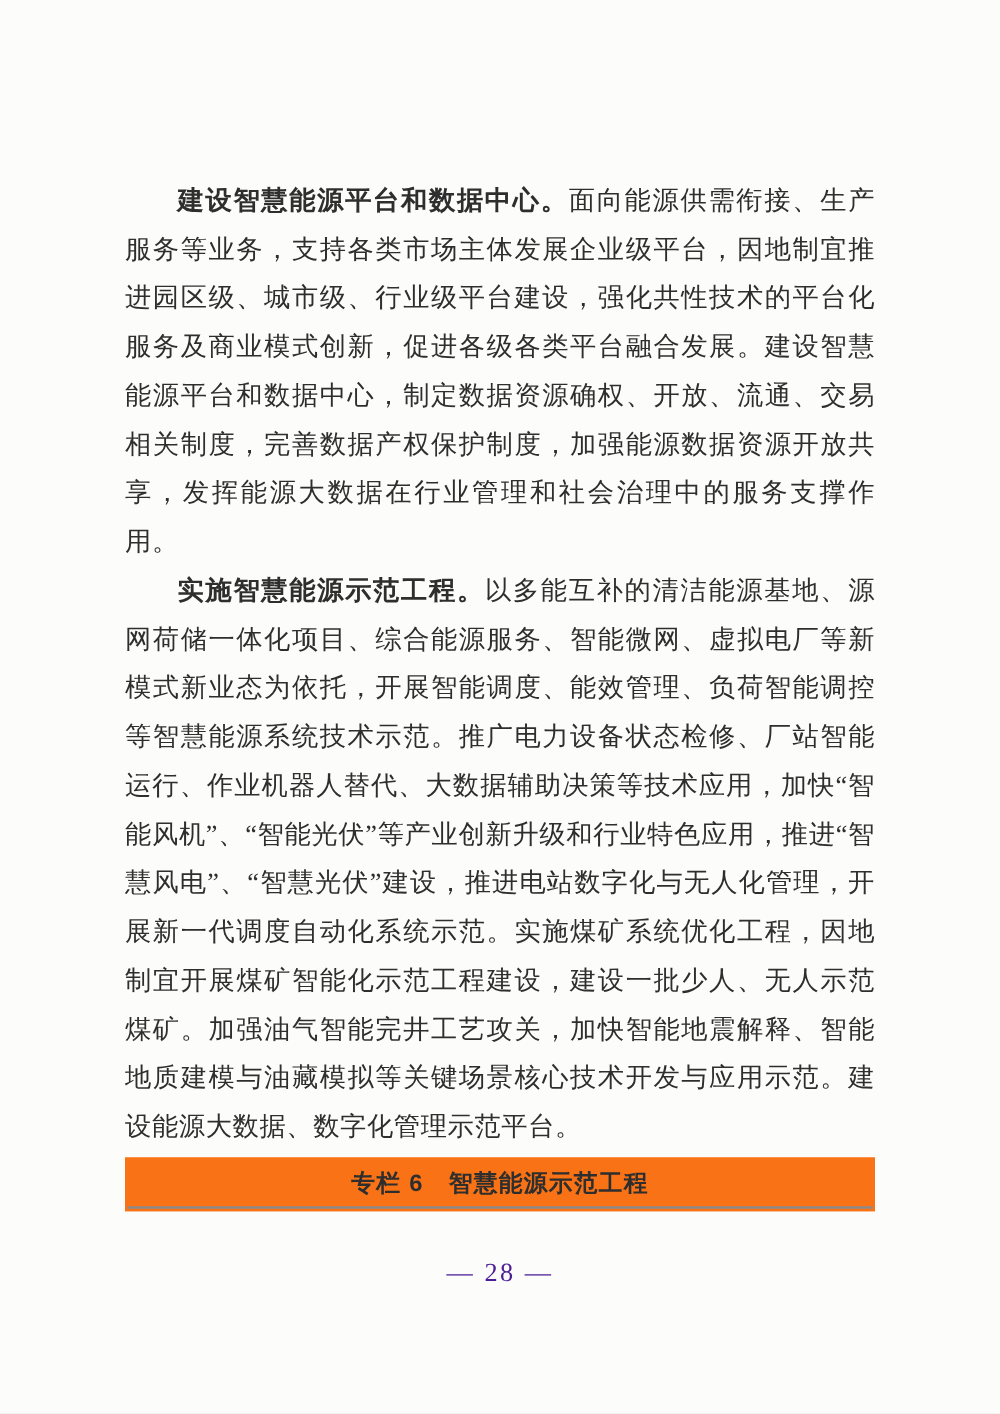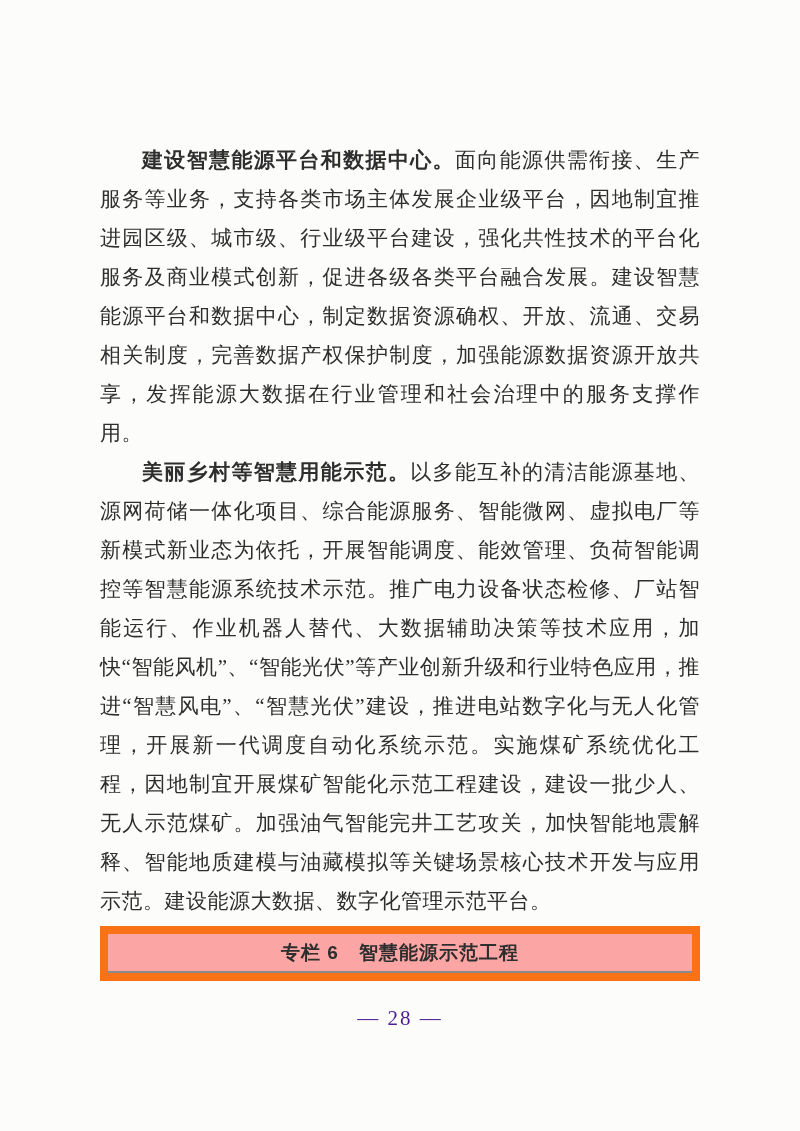--- a/index.html
+++ b/index.html
@@ -21,22 +21,22 @@
     margin:0;
     font-size:21px;
     line-height:39px;
     letter-spacing:0.5px;
     text-align:justify;
     text-indent:2em;
   }
   .para .lead { font-weight:700; }
   .callout-box {
     margin-top:5px;
-    border:8px solid #f97316;
-    background:#fca5a5;
+    border:2px solid #f97316;
+    background:#f97316;
   }
   .callout-title {
     text-align:center;
     font-family:"Liberation Sans","DejaVu Sans",sans-serif;
     font-weight:700;
     font-size:19px;
     padding:6px 0 5px 0;
     border-bottom:2px solid #8a8a8a;
     letter-spacing:1px;
   }
@@ -62,21 +62,21 @@
   }
 </style>
 </head>
 <body>
 
 <div class="page">
   <div class="content">
 
     <p class="para"><span class="lead">建设智慧能源平台和数据中心。</span><span>面向能源供需衔接、生产服务等业务，支持各类市场主体发展企业级平台，因地制宜推进园区级、城市级、行业级平台建设，强化共性技术的平台化服务及商业模式创新，促进各级各类平台融合发展。建设智慧能源平台和数据中心，制定数据资源确权、开放、流通、交易相关制度，完善数据产权保护制度，加强能源数据资源开放共享，发挥能源大数据在行业管理和社会治理中的服务支撑作用。</span></p>
 
-    <p class="para"><span class="lead">美丽乡村等智慧用能示范。</span><span>以多能互补的清洁能源基地、源网荷储一体化项目、综合能源服务、智能微网、虚拟电厂等新模式新业态为依托，开展智能调度、能效管理、负荷智能调控等智慧能源系统技术示范。推广电力设备状态检修、厂站智能运行、作业机器人替代、大数据辅助决策等技术应用，加快“智能风机”、“智能光伏”等产业创新升级和行业特色应用，推进“智慧风电”、“智慧光伏”建设，推进电站数字化与无人化管理，开展新一代调度自动化系统示范。实施煤矿系统优化工程，因地制宜开展煤矿智能化示范工程建设，建设一批少人、无人示范煤矿。加强油气智能完井工艺攻关，加快智能地震解释、智能地质建模与油藏模拟等关键场景核心技术开发与应用示范。建设能源大数据、数字化管理示范平台。</span></p>
+    <p class="para"><span class="lead">实施智慧能源示范工程。</span><span>以多能互补的清洁能源基地、源网荷储一体化项目、综合能源服务、智能微网、虚拟电厂等新模式新业态为依托，开展智能调度、能效管理、负荷智能调控等智慧能源系统技术示范。推广电力设备状态检修、厂站智能运行、作业机器人替代、大数据辅助决策等技术应用，加快“智能风机”、“智能光伏”等产业创新升级和行业特色应用，推进“智慧风电”、“智慧光伏”建设，推进电站数字化与无人化管理，开展新一代调度自动化系统示范。实施煤矿系统优化工程，因地制宜开展煤矿智能化示范工程建设，建设一批少人、无人示范煤矿。加强油气智能完井工艺攻关，加快智能地震解释、智能地质建模与油藏模拟等关键场景核心技术开发与应用示范。建设能源大数据、数字化管理示范平台。</span></p>
 
     <div class="callout-box">
       <div class="callout-title">专栏 6　智慧能源示范工程</div>
     </div>
 
   </div>
 
   <div class="page-number">— 28 —</div>
 </div>
 

